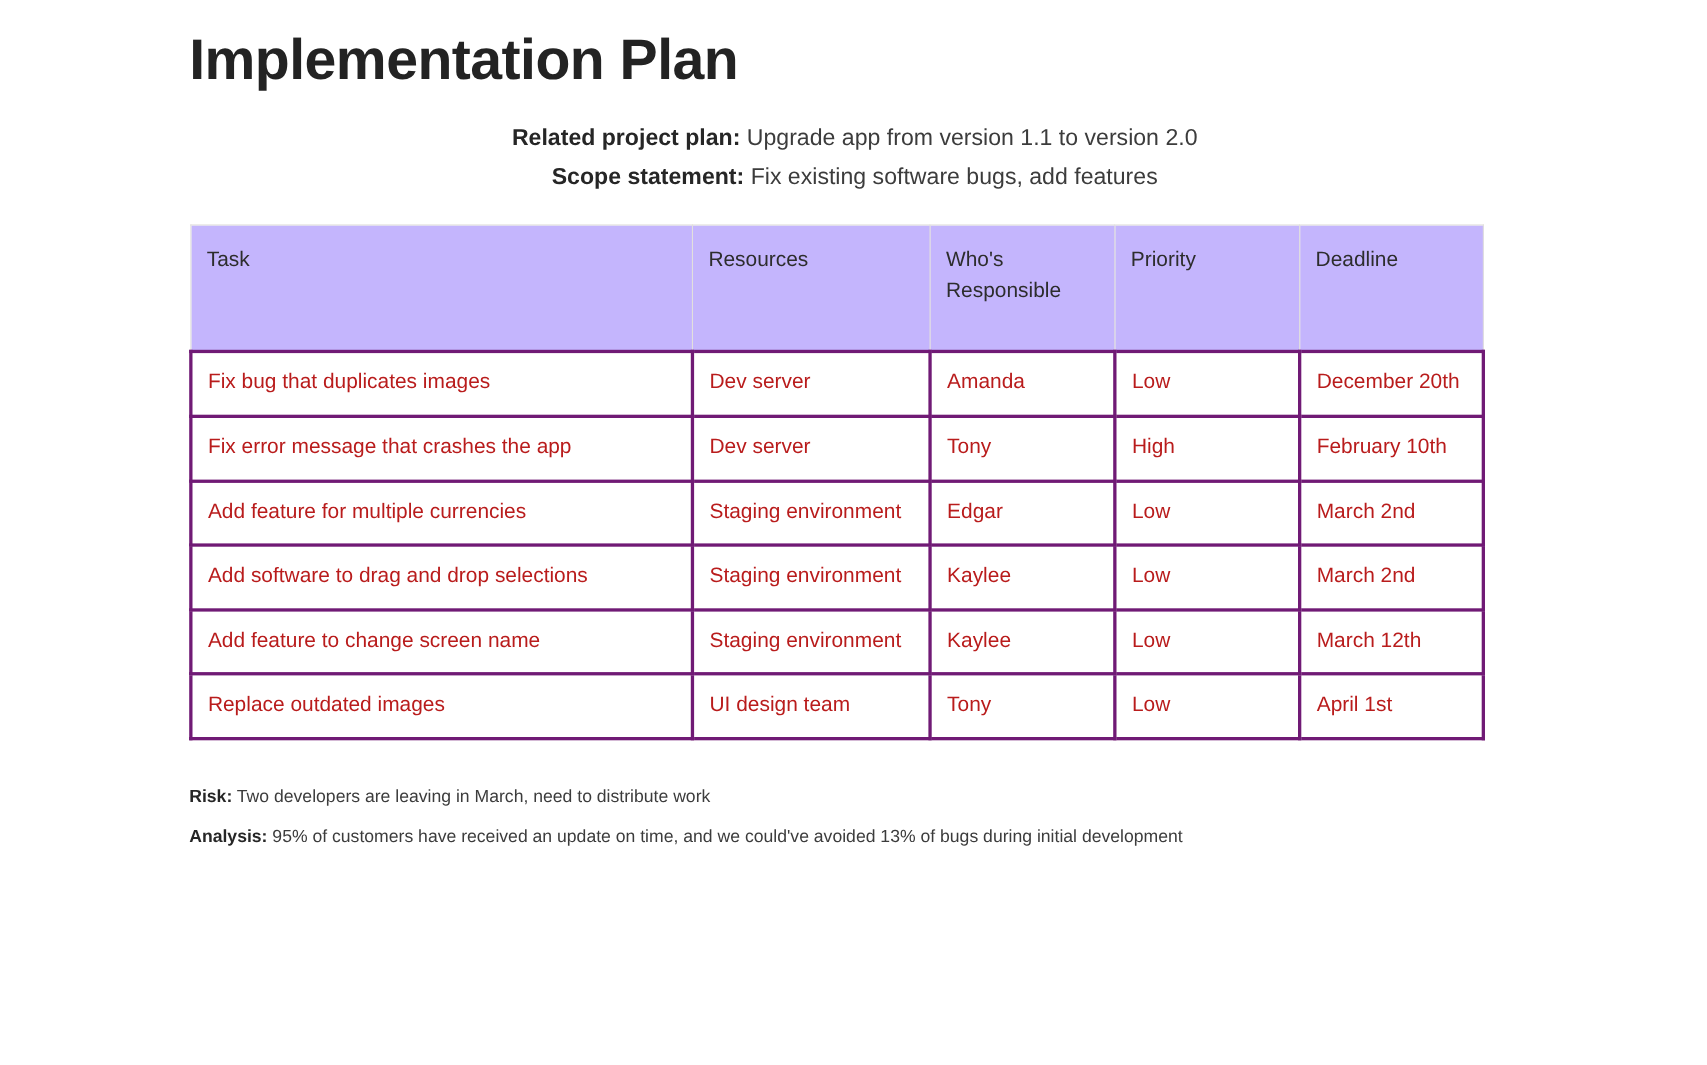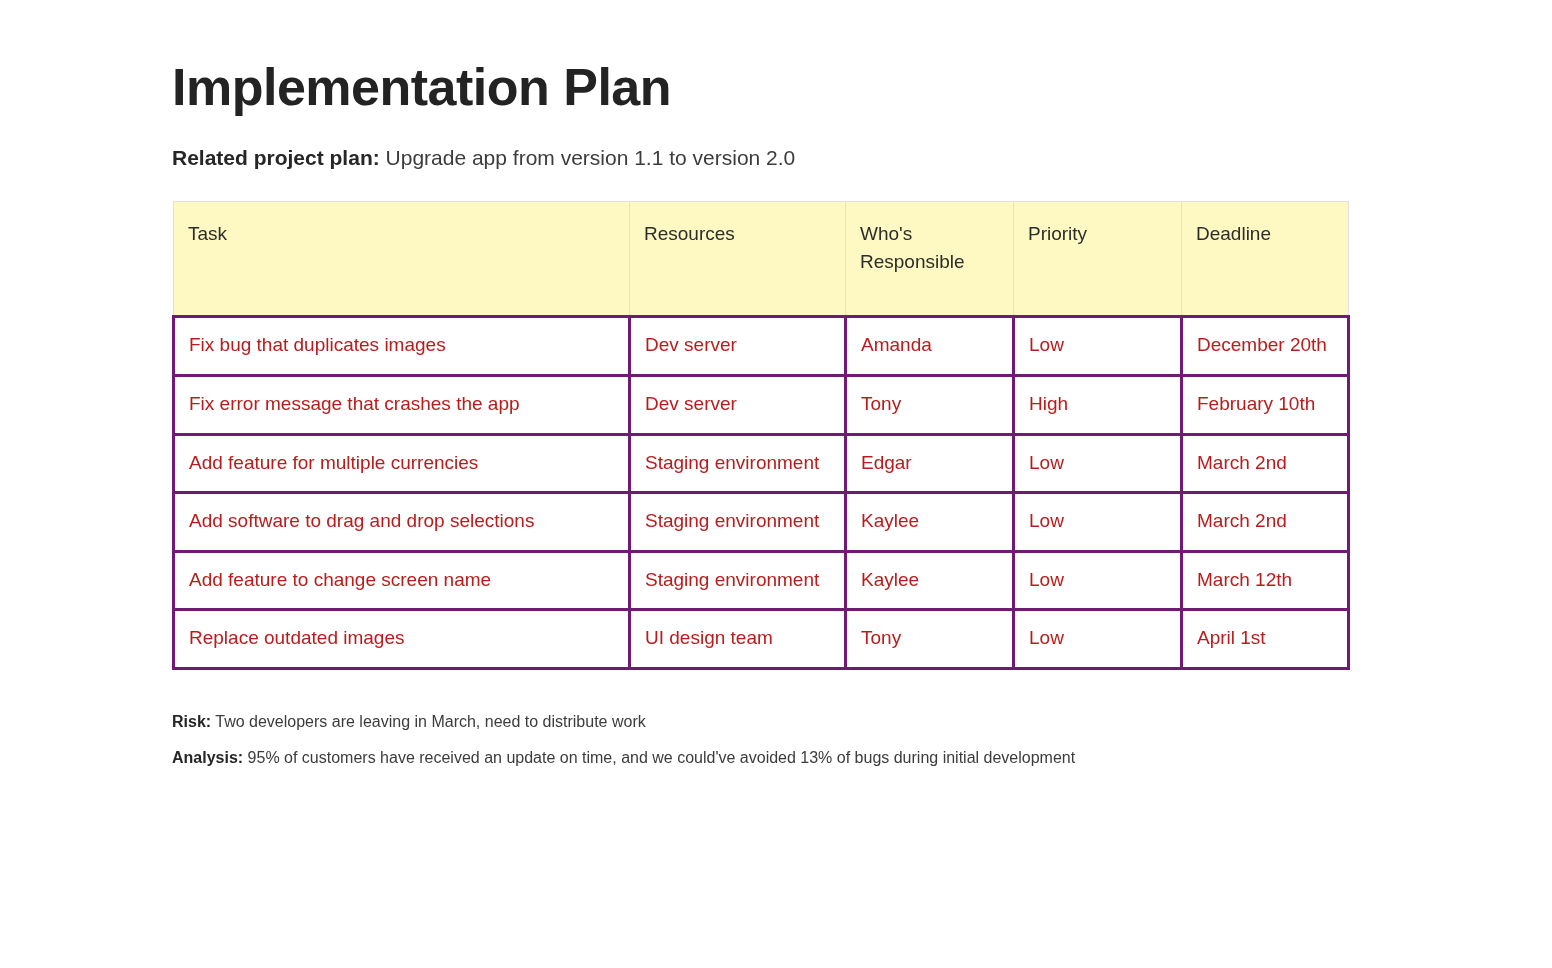--- a/index.html
+++ b/index.html
@@ -12,32 +12,33 @@
     height: 968px;
     font-family: "Liberation Sans", sans-serif;
     color: #2b2b2b;
     -webkit-font-smoothing: antialiased;
   }
   .page {
     position: relative;
     width: 1552px;
     height: 808px;
     box-sizing: border-box;
-    padding: 56px 170px 0 172px;
+    padding: 24px 170px 0 172px;
   }
   .doc-title {
     font-size: 52px;
     font-weight: bold;
     letter-spacing: -0.5px;
     color: #232323;
     margin: 0 0 22px 0;
     line-height: 1.2;
   }
   .meta-block {
     margin-bottom: 26px;
+    text-align: center;
   }
   .meta-line {
     font-size: 21px;
     line-height: 35px;
     color: #3c3c3c;
   }
   .meta-line .lbl {
     font-weight: bold;
     color: #262626;
   }
@@ -46,21 +47,21 @@
     width: 1175px;
     table-layout: fixed;
     font-size: 19px;
   }
   table.plan col.c0 { width: 456px; }
   table.plan col.c1 { width: 216px; }
   table.plan col.c2 { width: 168px; }
   table.plan col.c3 { width: 168px; }
   table.plan col.c4 { width: 167px; }
   table.plan thead th {
-    background: #fef9c3;
+    background: #c4b5fd;
     text-align: left;
     font-weight: normal;
     color: #2d2d2d;
     font-size: 19px;
     padding: 18px 14px 40px 14px;
     border: 1px solid #e2e0dd;
     vertical-align: top;
     line-height: 1.45;
   }
   table.plan tbody td {
@@ -91,20 +92,24 @@
 <body>
 
 <div class="page">
 
   <h1 class="doc-title">Implementation Plan</h1>
 
   <div class="meta-block">
     <div class="meta-line">
       <span class="lbl">Related project plan:</span>
       <span>Upgrade app from version 1.1 to version 2.0</span>
+    </div>
+    <div class="meta-line">
+      <span class="lbl">Scope statement:</span>
+      <span>Fix existing software bugs, add features</span>
     </div>
   </div>
 
   <table class="plan">
     <colgroup>
       <col class="c0">
         <col class="c1">
         <col class="c2">
         <col class="c3">
         <col class="c4">

